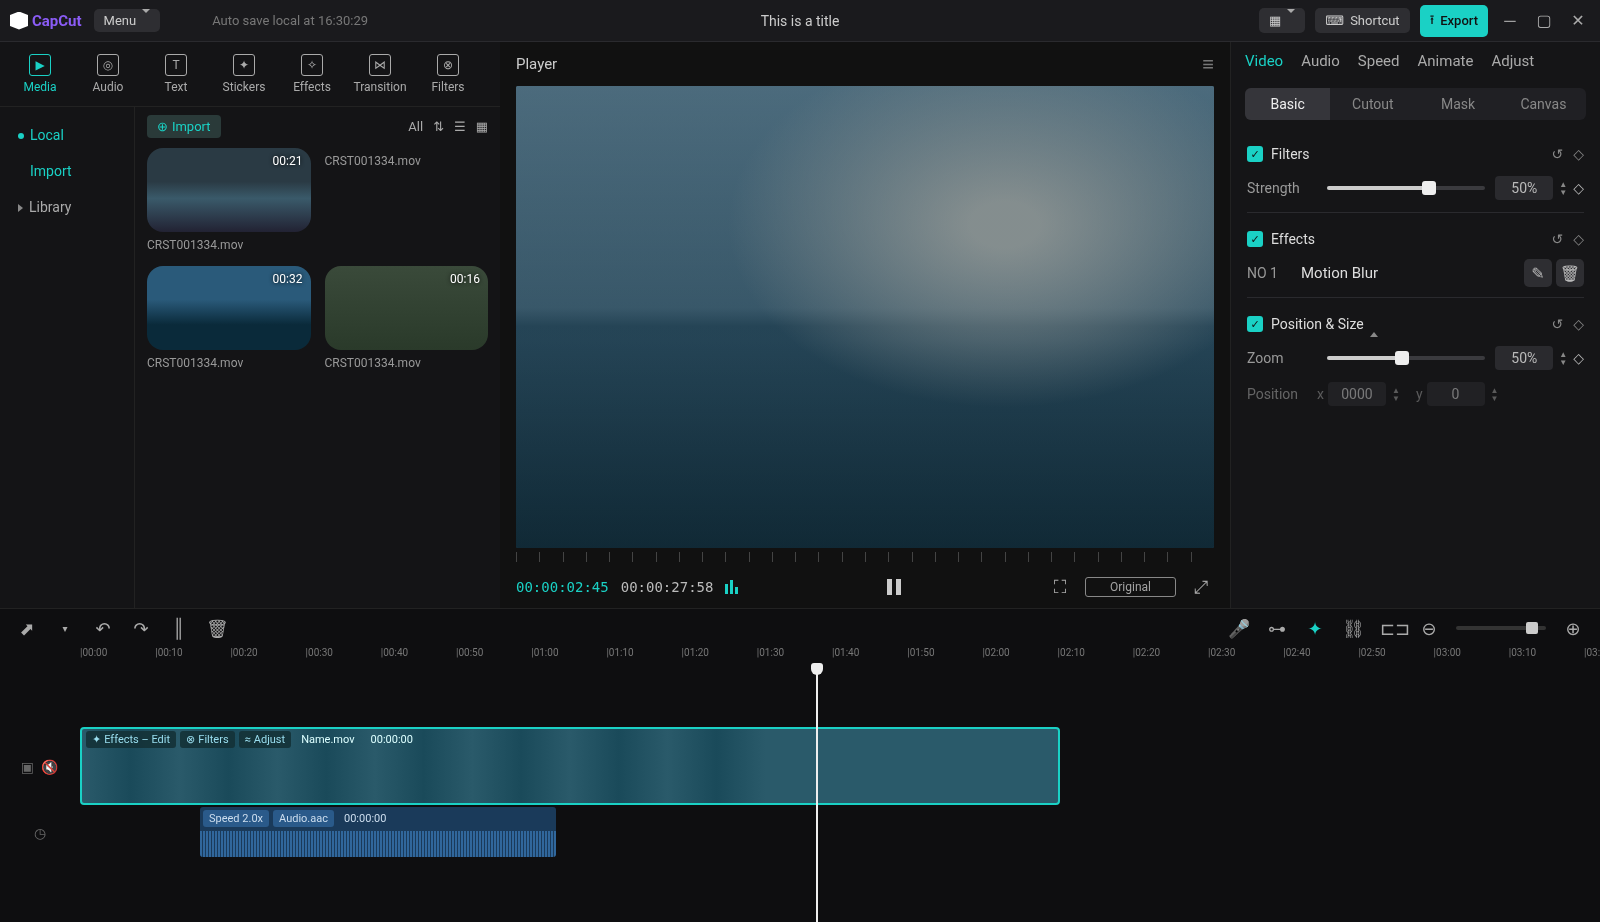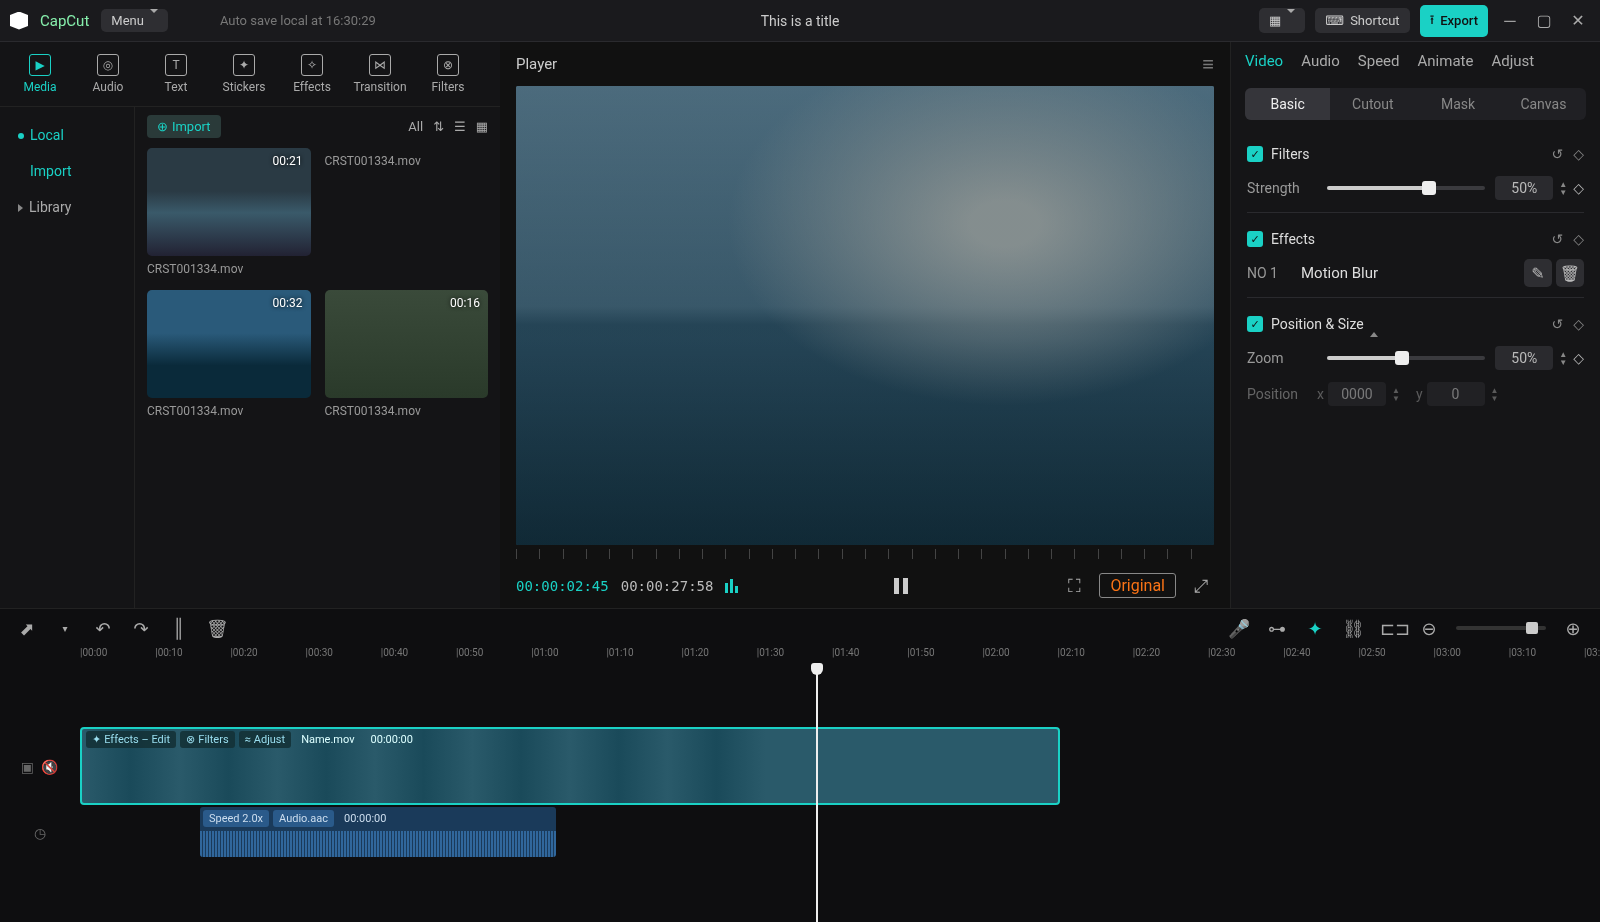--- a/index.html
+++ b/index.html
@@ -1,19 +1,19 @@
 <!DOCTYPE html>
 <html><head>
 <meta charset="utf-8">
 <style>
   * { box-sizing: border-box; margin: 0; padding: 0; font-family: -apple-system, BlinkMacSystemFont, "Segoe UI", Roboto, sans-serif; }
   body { background: #0d0d0f; color: #d0d0d0; overflow: hidden; width: 1600px; height: 922px; }
   
   .titlebar { height: 42px; background: #1a1a1d; display: flex; align-items: center; padding: 0 10px; gap: 12px; border-bottom: 1px solid #2a2a2e; }
-  .logo { font-weight: normal; color: #86efac; font-size: 15px; display:flex; align-items:center; gap:12px;}
+  .logo { font-weight: bold; color: #8b5cf6; font-size: 15px; display:flex; align-items:center; gap:4px;}
   .logo-icon { width:18px; height:18px; background:#fff; display:inline-block; clip-path: polygon(0 20%,50% 0,100% 20%,100% 80%,50% 100%,0 80%); }
   .menu-btn { background: #2e2e32; color: #ccc; padding: 4px 10px; border-radius: 5px; font-size: 13px; display: flex; align-items: center; gap: 6px; cursor:pointer;}
   .chevron-down::after { content: ""; border-left: 4px solid transparent; border-right: 4px solid transparent; border-top: 4px solid #aaa; }
   .autosave { color: #777; font-size: 13px; margin-left: 40px; }
   .title-center { position:absolute; left:50%; transform:translateX(-50%); color:#ccc; font-size:14px; }
   .titlebar-right { margin-left:auto; display:flex; align-items:center; gap:10px;}
   .tb-btn { background:#2e2e32; color:#ccc; padding:5px 10px; border-radius:5px; font-size:13px; display:flex; align-items:center; gap:6px; cursor:pointer;}
   .export-btn { background:#1ad1c5; color:#111; font-weight:500;}
   .win-icon { color:#aaa; font-size:16px; width:24px; text-align:center; cursor:pointer;}
 
@@ -29,21 +29,21 @@
   .lib-item { padding:10px 18px; font-size:14px; color:#aaa; cursor:pointer;}
   .lib-item.active { color:#1ad1c5;}
   .lib-item .dot::before { content:""; display:inline-block; width:6px; height:6px; background:#1ad1c5; border-radius:50%; margin-right:6px; vertical-align:middle;}
   .tri::before { content:""; display:inline-block; border-left:5px solid #888; border-top:4px solid transparent; border-bottom:4px solid transparent; margin-right:6px;}
   .media-grid-wrap { flex:1; padding:8px 12px; }
   .import-row { display:flex; align-items:center; gap:10px; margin-bottom:10px;}
   .import-btn { background:#2a3a39; color:#1ad1c5; padding:4px 10px; border-radius:4px; font-size:13px; display:flex; align-items:center; gap:4px; cursor:pointer;}
   .grid-ctrl { margin-left:auto; display:flex; align-items:center; gap:10px; color:#aaa; font-size:13px;}
   .media-grid { display:grid; grid-template-columns:1fr 1fr; gap:14px;}
   .clip { }
-  .thumb { height:108px; background:#333; border-radius:5px; position:relative; overflow:hidden;}
+  .thumb { height:84px; background:#333; border-radius:16px; position:relative; overflow:hidden;}
   .thumb .dur { position:absolute; top:6px; right:8px; color:#fff; font-size:12px; text-shadow:0 0 4px #000;}
   .thumb-bg { width:100%; height:100%; }
   .t1 { background: linear-gradient(#2a3a44 40%, #3a5a6a 60%, #223 100%); }
   .t2 { background: radial-gradient(circle at 50% 60%, #cde 5%, #1a2a3a 30%, #000 100%); }
   .t3 { background: linear-gradient(#2a5a7a 40%, #0a2a3a 70%); }
   .t4 { background: linear-gradient(#3a4a3a, #2a3a2a); }
   .clip-name { color:#999; font-size:12px; margin-top:6px; }
 
   .player-panel { flex:1; background:#111; padding:10px 16px; display:flex; flex-direction:column;}
   .player-head { display:flex; align-items:center; color:#ccc; font-size:15px; margin-bottom:10px;}
@@ -60,21 +60,21 @@
   .player-ctrl { display:flex; align-items:center; padding:10px 0 0; gap:12px;}
   .tc { font-family:monospace; font-size:14px;}
   .tc.cur { color:#1ad1c5;}
   .tc.tot { color:#bbb;}
   .eq-icon { width:16px;height:14px; display:inline-flex; gap:2px; align-items:flex-end;}
   .eq-icon span{ width:3px; background:#1ad1c5;}
   .play-gap { flex:1;}
   .pause-icon { width:14px; height:16px; display:flex; gap:4px; margin:0 auto;}
   .pause-icon span{ width:5px; background:#ccc;}
   .pc-btn { color:#aaa; font-size:18px; cursor:pointer; width:26px; text-align:center;}
-  .ratio-box { border:1px solid #888; color:#f97316; font-size:16px; padding:2px 10px; border-radius:3px;}
+  .ratio-box { border:1px solid #888; color:#a3a3a3; font-size:12px; padding:2px 24px; border-radius:3px;}
 
   .right-panel { width:370px; background:#151517; display:flex; flex-direction:column; border-left:1px solid #222;}
   .rp-tabs { display:flex; padding:10px 14px 0; gap:18px; font-size:15px;}
   .rp-tab { color:#aaa; padding-bottom:8px; cursor:pointer;}
   .rp-tab.active { color:#1ad1c5;}
   .rp-subtabs { display:flex; background:#202024; margin:10px 14px; border-radius:6px; overflow:hidden;}
   .rp-sub { flex:1; text-align:center; padding:8px 8px; color:#888; font-size:14px; cursor:pointer;}
   .rp-sub.active { background:#35353a; color:#eee;}
   .rp-body { padding:4px 16px; overflow:auto;}
   .section-head { display:flex; align-items:center; padding:12px 0 8px; color:#ddd; font-size:14px;}

